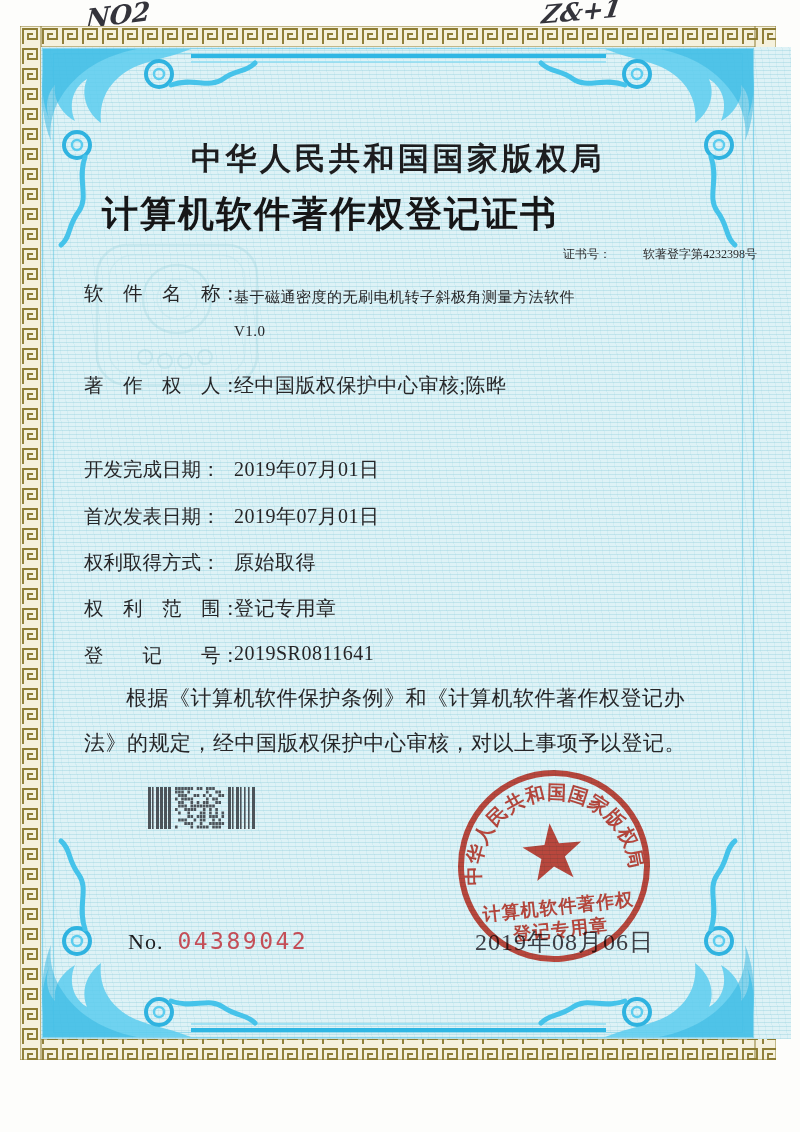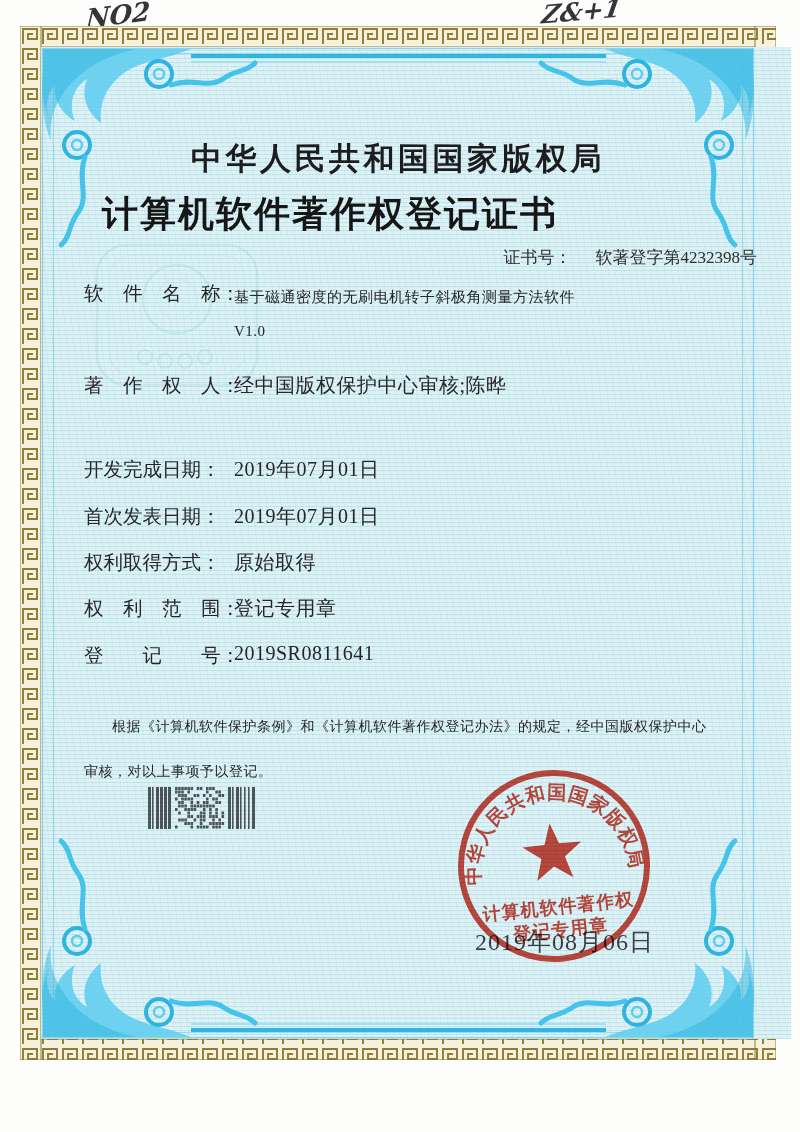--- a/index.html
+++ b/index.html
@@ -37,40 +37,39 @@
     position:absolute; left:0; top:91px; width:714px; text-align:center;
     font-size:31px; font-weight:bold; letter-spacing:3.5px; color:#1d1d1f;
     white-space:nowrap;
   }
   .title{
     position:absolute; left:0; top:143px; width:578px; text-align:center;
     font-size:36px; font-weight:bold; letter-spacing:2px; color:#161617;
     white-space:nowrap;
   }
   .certno{
-    position:absolute; top:199px; right:34px; font-size:17px; color:#2c2c2e;
-    display:flex; gap:24px; white-space:nowrap;align-items:center;
+    position:absolute; top:199px; right:34px; font-size:12px; color:#2c2c2e;
+    display:flex; gap:32px; white-space:nowrap;align-items:center;
   }
   .row{ position:absolute; left:43px; width:660px; font-size:20px; color:#262628;}
   .row .lab{ position:absolute; left:0; top:0; font-size:19.5px; letter-spacing:0; white-space:nowrap;}
   .row .val{ position:absolute; left:150px; top:0; letter-spacing:.5px;}
   .row-name{ top:233px; }
   .row-name .val{ width:452px; line-height:34px; font-size:15px;}
   .row-owner{ top:325px; }
   .row-dev{ top:409px; }
   .row-pub{ top:456px; }
   .row-acq{ top:502px; }
   .row-scope{ top:548px; }
   .row-reg{ top:595px; }
 
   .statement{
     position:absolute; left:43px; top:629px; width:632px;
-    font-size:14px; line-height:45px; text-indent:2em; color:#262628;
+    font-size:21px; line-height:45px; text-indent:2em; color:#262628;
     letter-spacing:.5px;
-    margin-top:28px;
   }
   .barcode{ position:absolute; left:107px; top:739px; }
 
   .seal{ position:absolute; left:398px; top:704px; width:230px; height:230px;
          transform:rotate(-6deg); opacity:.92; mix-blend-mode:multiply;}
   .seal text, .seal textPath{ font-family:"Liberation Serif","DejaVu Serif",serif; font-weight:bold; }
   .seal-date{
     position:absolute; left:434px; top:879px; font-size:24px; color:#3c3d44;
     letter-spacing:1px; white-space:nowrap;
   }
@@ -312,15 +311,19 @@
       </defs>
       <circle cx="0" cy="0" r="93" fill="none" stroke="#d23b2e" stroke-width="6"></circle>
       <polygon fill="#d23b2e" points="0,-43 7.3,-22 29.5,-21.6 11.8,-8.2 18.2,13.1 0,0.4 -18.2,13.1 -11.8,-8.2 -29.5,-21.6 -7.3,-22"></polygon>
       <text font-size="19.5" fill="#d23b2e" letter-spacing="1">
         <textPath href="#sealArc" startOffset="50%" text-anchor="middle" lengthAdjust="spacingAndGlyphs" textLength="242">中华人民共和国国家版权局</textPath>
       </text>
       <text x="0" y="47" text-anchor="middle" font-size="18" fill="#d23b2e" letter-spacing="1">计算机软件著作权</text>
       <text x="0" y="70" text-anchor="middle" font-size="18" fill="#d23b2e" letter-spacing="1">登记专用章</text>
     </svg>
 
+    <div class="serial">
+      <span class="pfx">No.</span>
+      <span class="num">04389042</span>
+    </div>
 
   </div>
 </div>
 
 </body></html>

